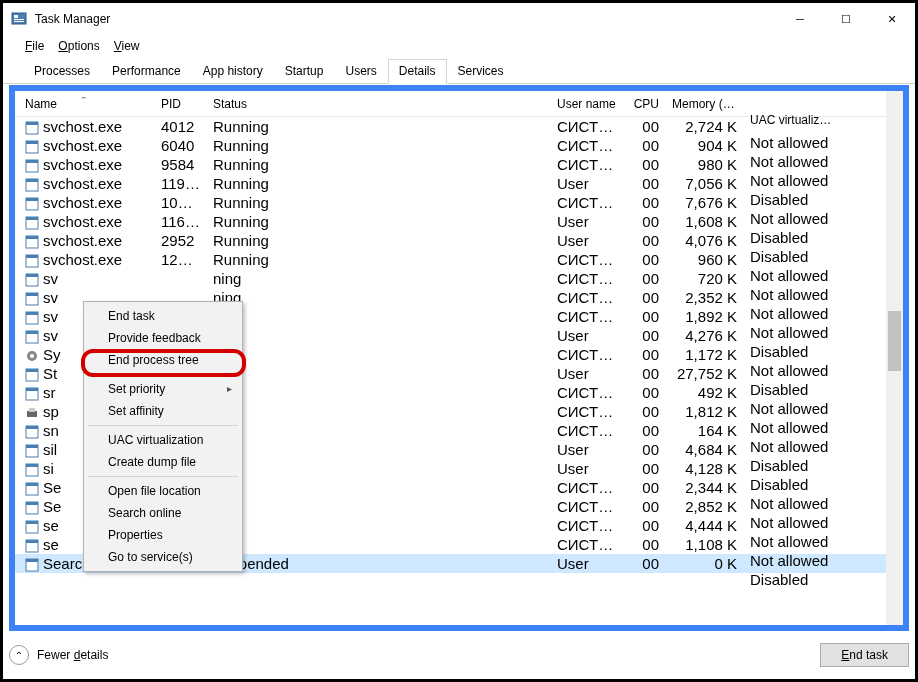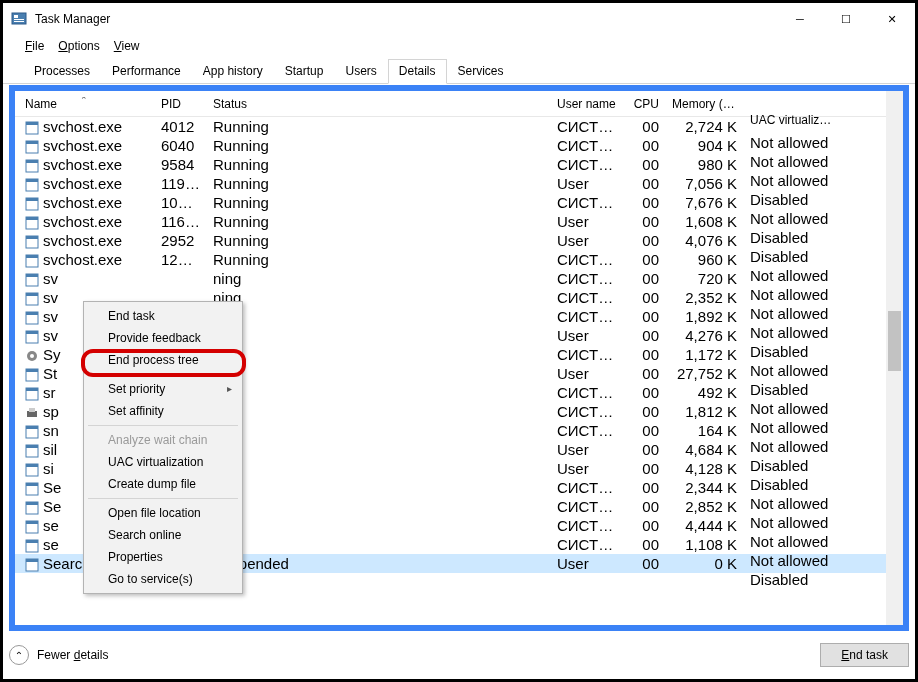--- a/index.html
+++ b/index.html
@@ -387,21 +387,20 @@
 </div>
 
 <div class="context-menu">
   <div class="menu-item">End task</div>
   <div class="menu-item">Provide feedback</div>
   <div class="menu-item">End process tree</div>
   <div class="menu-sep"></div>
   <div class="menu-item"><span>Set priority</span><span class="submenu-arrow">▸</span></div>
   <div class="menu-item">Set affinity</div>
   <div class="menu-sep"></div>
-  <div class="menu-item disabled">Analyze wait chain</div>
   <div class="menu-item">UAC virtualization</div>
   <div class="menu-item">Create dump file</div>
   <div class="menu-sep"></div>
   <div class="menu-item">Open file location</div>
   <div class="menu-item">Search online</div>
   <div class="menu-item">Properties</div>
   <div class="menu-item">Go to service(s)</div>
 </div>
 
 <div class="red-highlight"></div>

